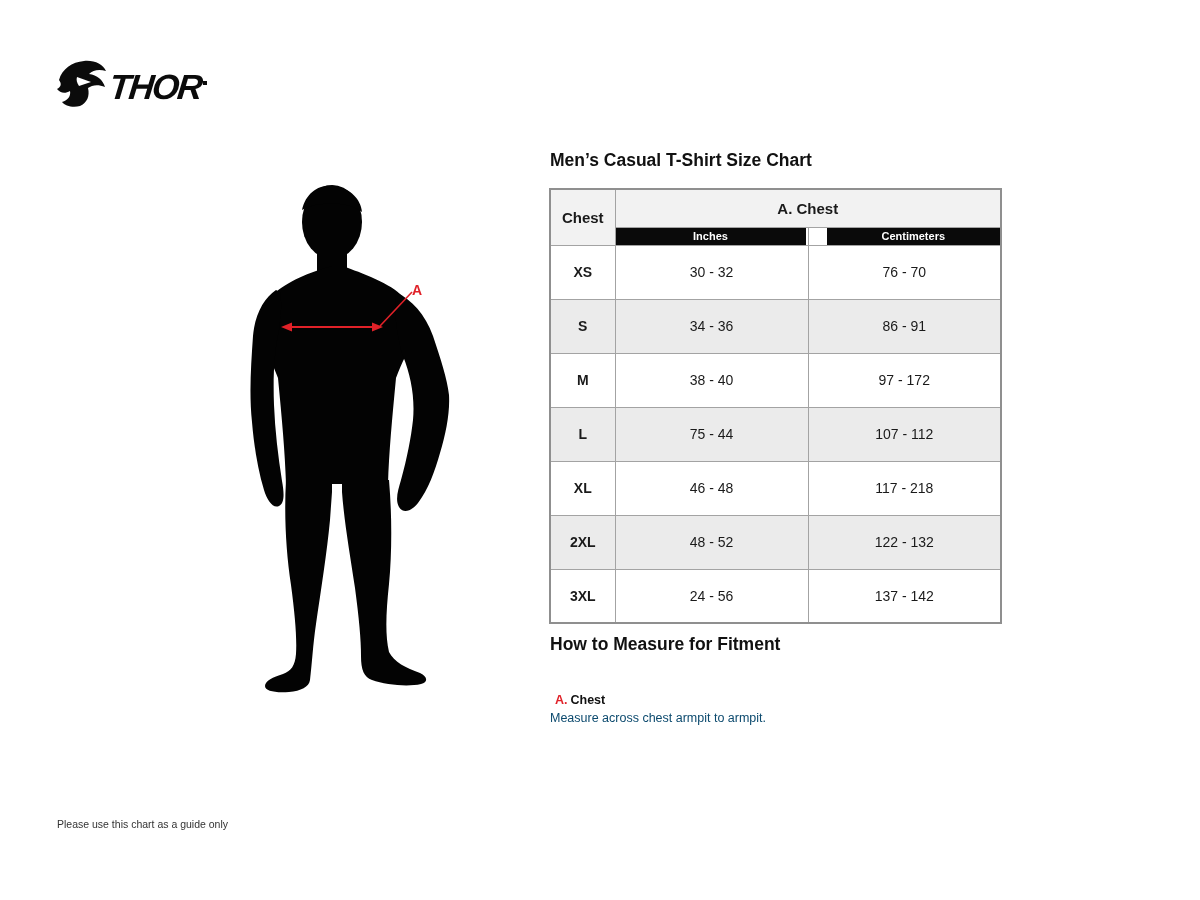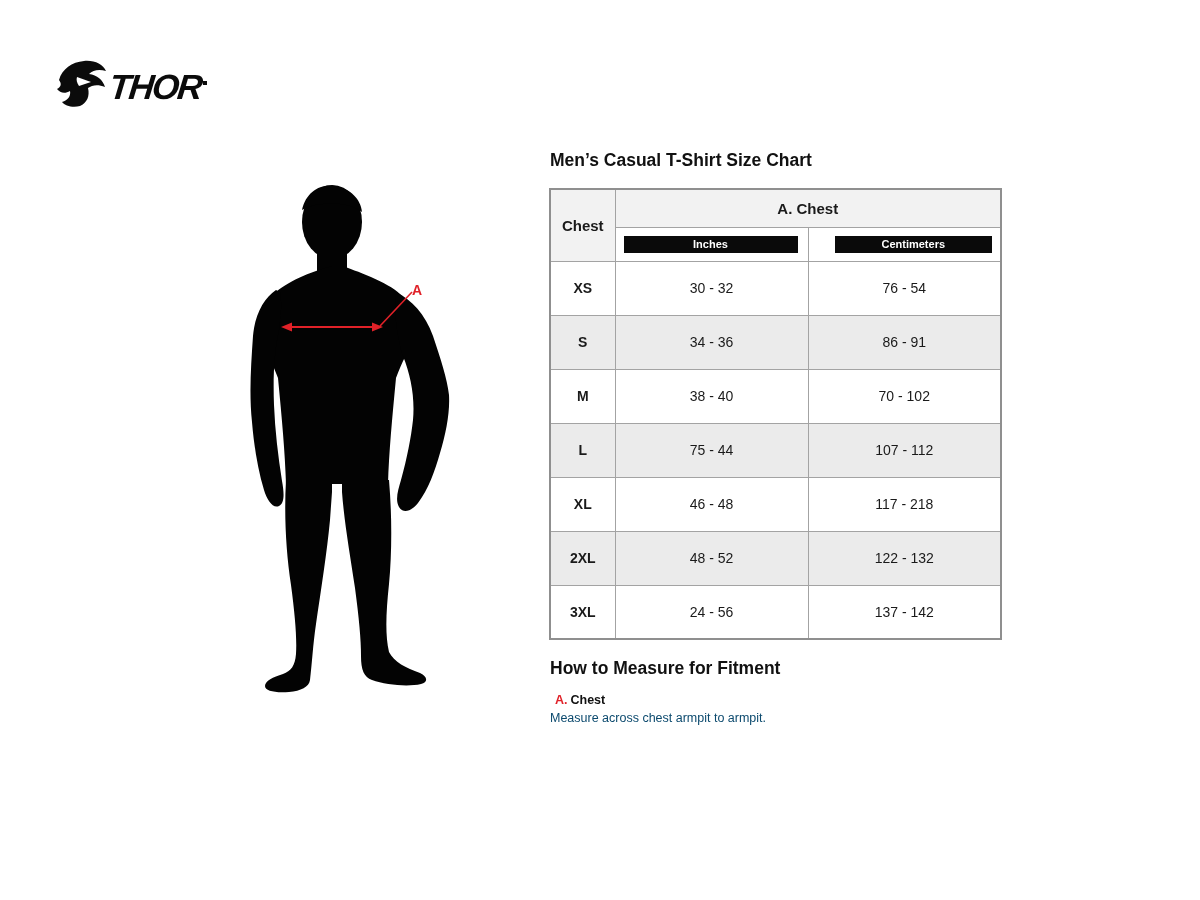--- a/index.html
+++ b/index.html
@@ -53,36 +53,36 @@
     text-align: center; vertical-align: middle;
   }
   .col-size { width: 65px; }
   .col-in, .col-cm { width: 193px; }
   .size-head {
     background: #f2f2f2; font-size: 15px; font-weight: bold; height: 55px;
   }
   .group-head {
     background: #f2f2f2; font-size: 15px; font-weight: bold; height: 38px;
   }
-  .bar-row th { height: 17px; padding: 8px; background: #fff; border-top: none; }
+  .bar-row th { height: 17px; padding: 0; background: #fff; border-top: none; }
   .bar {
     background: #0a0a0a; color: #ffffff;
     font-size: 11px; font-weight: bold;
     height: 17px; line-height: 17px;
   }
   .bar-inches .bar { margin-right: 2px; }
   .bar-cm .bar { margin-left: 18px; }
   .size-table tbody td { height: 54px; }
   .size-table tbody td.size-cell { font-weight: bold; }
   .size-table tbody tr:nth-child(even) td { background: #ebebeb; }
   .size-table tbody tr:nth-child(odd) td { background: #ffffff; }
 
   
   .measure-heading {
-    position: absolute; left: 550px; top: 658px;
+    position: absolute; left: 550px; top: 634px;
     font-size: 17.5px; font-weight: bold; color: #111;
   }
   .measure-item {
     position: absolute; left: 555px; top: 693px;
     font-size: 12.5px; font-weight: bold; color: #111;
   }
   .measure-item .key { color: #e02128; margin-right: 3px; }
   .measure-desc {
     position: absolute; left: 550px; top: 711px;
     font-size: 12.5px; color: #0c4a6e;
@@ -153,31 +153,31 @@
         </th>
       <th class="bar-cm">
           <div class="bar">Centimeters</div>
         </th>
     </tr>
   </thead>
   <tbody>
     <tr>
       <td class="size-cell">XS</td>
       <td>30 - 32</td>
-      <td>76 - 54</td>
+      <td>76 - 70</td>
     </tr>
     <tr>
       <td class="size-cell">S</td>
       <td>34 - 36</td>
       <td>86 - 91</td>
     </tr>
     <tr>
       <td class="size-cell">M</td>
       <td>38 - 40</td>
-      <td>70 - 102</td>
+      <td>97 - 172</td>
     </tr>
     <tr>
       <td class="size-cell">L</td>
       <td>75 - 44</td>
       <td>107 - 112</td>
     </tr>
     <tr>
       <td class="size-cell">XL</td>
       <td>46 - 48</td>
       <td>117 - 218</td>
@@ -195,13 +195,14 @@
   </tbody>
 </table>
 
 <div class="measure-heading">How to Measure for Fitment</div>
 <div class="measure-item">
   <span class="key">A.</span><span>Chest</span>
 </div>
 <div class="measure-desc">Measure across chest armpit to armpit.</div>
 
 <div class="footer">
+  <div>Please use this chart as a guide only</div>
 </div>
 
 </body></html>

